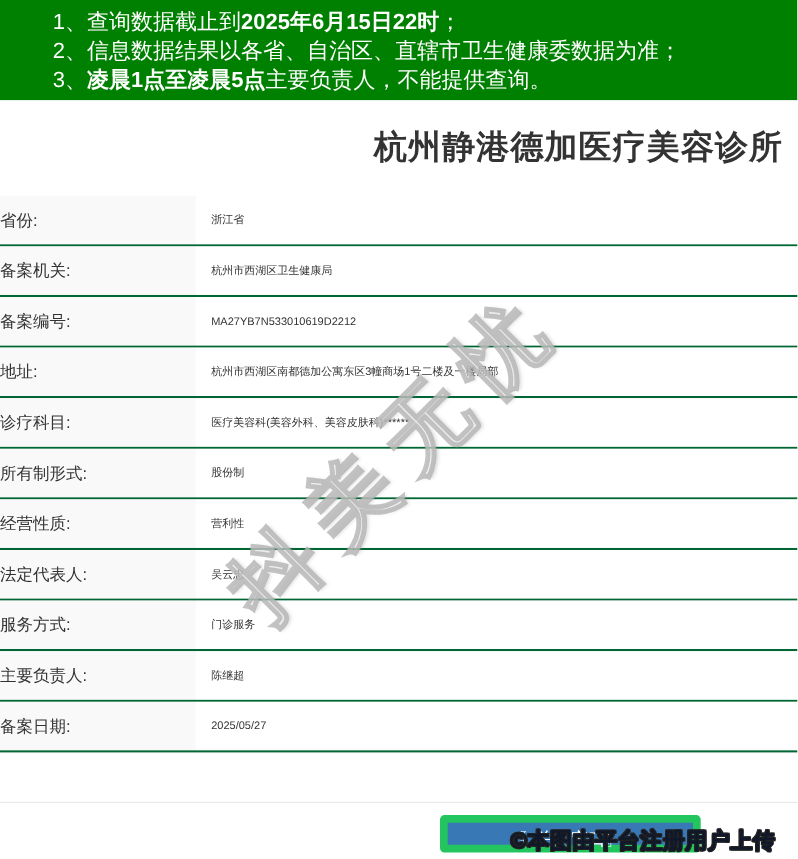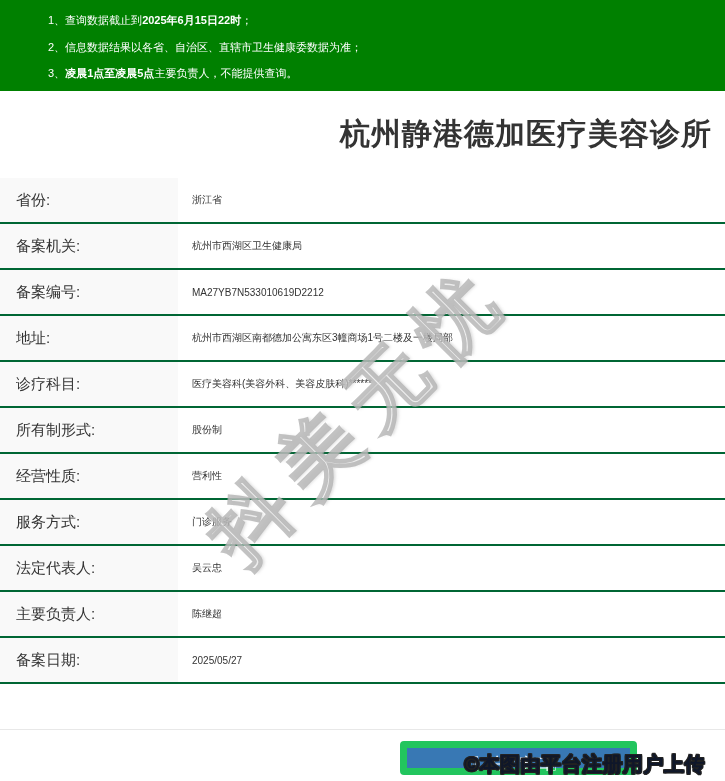--- a/index.html
+++ b/index.html
@@ -11,21 +11,21 @@
     position: relative;
   }
   .page { position: relative; width: 725px; height: 781px; }
 
   
   .notice {
     background: #008000;
     height: 91px;
     padding: 7px 10px 0 48px;
     color: #ffffff;
-    font-size: 11px;
+    font-size: 20px;
   }
   .notice-line { line-height: 26.5px; white-space: nowrap; }
   .seg-bold { font-weight: bold; }
 
   
   .title-row {
     height: 87px;
     display: flex;
     align-items: center;
     justify-content: flex-end;
@@ -44,21 +44,21 @@
   .record-row {
     display: flex;
     height: 46px;
     border-bottom: 2px solid #006634;
   }
   .record-label {
     width: 178px;
     background: #f9f9f9;
     display: flex;
     align-items: center;
-    padding-left: 16px;
+    padding-left: 0;
     font-size: 15px;
     color: #333333;
   }
   .record-value {
     flex: 1;
     background: #ffffff;
     display: flex;
     align-items: center;
     padding-left: 14px;
     font-size: 10px;
@@ -158,26 +158,26 @@
     </div>
     <div class="record-row">
       <div class="record-label">所有制形式:</div>
       <div class="record-value">股份制</div>
     </div>
     <div class="record-row">
       <div class="record-label">经营性质:</div>
       <div class="record-value">营利性</div>
     </div>
     <div class="record-row">
+      <div class="record-label">法定代表人:</div>
+      <div class="record-value">吴云忠</div>
+    </div>
+    <div class="record-row">
       <div class="record-label">服务方式:</div>
       <div class="record-value">门诊服务</div>
-    </div>
-    <div class="record-row">
-      <div class="record-label">法定代表人:</div>
-      <div class="record-value">吴云忠</div>
     </div>
     <div class="record-row">
       <div class="record-label">主要负责人:</div>
       <div class="record-value">陈继超</div>
     </div>
     <div class="record-row">
       <div class="record-label">备案日期:</div>
       <div class="record-value">2025/05/27</div>
     </div>
   </div>

